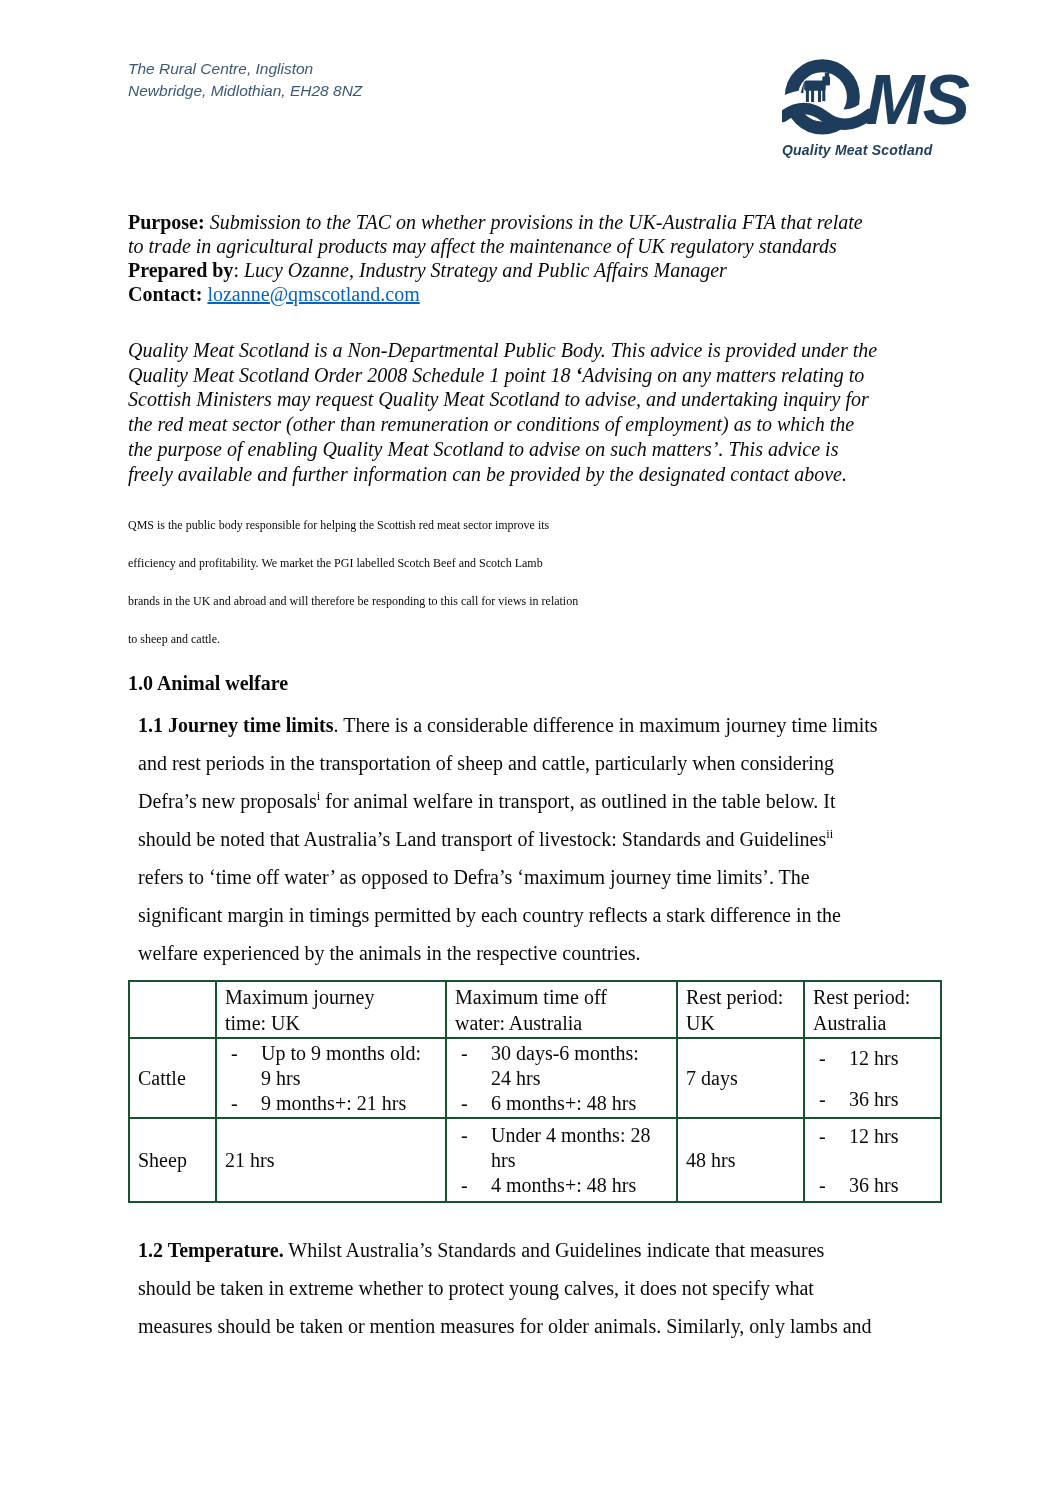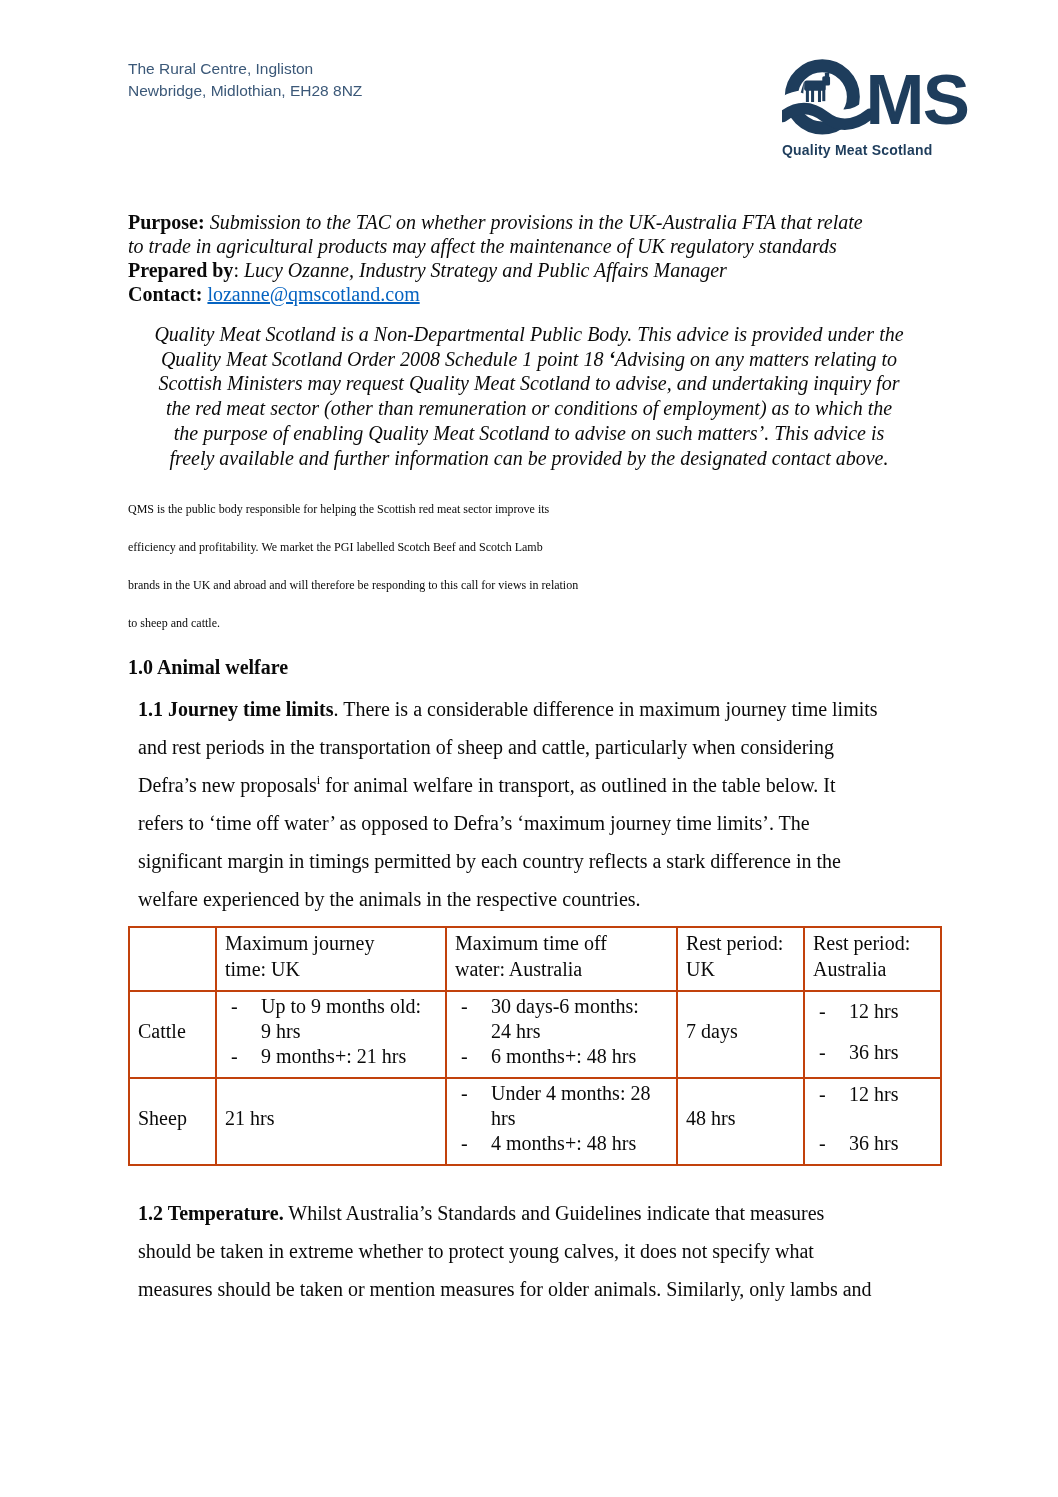--- a/index.html
+++ b/index.html
@@ -1,40 +1,40 @@
 <!DOCTYPE html>
 <html><head>
 <meta charset="utf-8">
 <style>
   html,body{margin:0;padding:0;background:#fff;}
   body{width:1058px;min-height:1497px;font-family:"Liberation Serif",serif;color:#0a0a0a;}
   .page{padding:0 128px 40px 128px;box-sizing:border-box;width:1058px;}
   
-  .hdr{display:flex;justify-content:space-between;align-items:flex-start;padding-top:58px;}
+  .hdr{display:flex;justify-content:space-between;align-items:flex-start;padding-top:58px;font-style:italic;}
   .addr{font-family:"Liberation Sans",sans-serif;color:#3b5878;font-size:15.5px;line-height:22px;}
   .addr .grp{margin-bottom:10px;}
   .logo{width:204px;margin-right:-56px;}
   .logo svg{display:block;}
   .tagline{font-family:"Liberation Sans",sans-serif;font-weight:bold;color:#1e3d5c;font-size:14px;letter-spacing:.2px;margin-top:2px;white-space:nowrap;}
   
   .tline{white-space:nowrap;}
   .meta{margin-top:52px;font-size:20px;line-height:24px;}
-  .disc{margin-top:16px;font-size:20px;line-height:24.7px;text-align:center;}
+  .disc{margin-top:32px;font-size:20px;line-height:24.7px;}
   .intro{margin-top:20px;font-size:12px;line-height:38px;}
   .h1{margin-top:12px;font-size:20px;line-height:26px;font-weight:bold;}
   .para{font-size:20px;line-height:38px;}
   .s11{margin-top:10px;padding-left:10px;}
   .s12{margin-top:28px;padding-left:10px;}
   .b{font-weight:bold;}
   .i{font-style:italic;}
   .sup{font-size:.62em;vertical-align:super;line-height:0;}
   .link{color:#0563C1;text-decoration:underline;cursor:pointer;}
   
   table.jt{border-collapse:collapse;margin-top:8px;table-layout:fixed;font-size:20px;}
-  .jt th,.jt td{border:2px solid #c2410c;padding:2px 14px 8px 8px;text-align:left;font-weight:normal;vertical-align:middle;box-sizing:border-box;}
+  .jt th,.jt td{border:2px solid #14532d;padding:2px 14px 1px 8px;text-align:left;font-weight:normal;vertical-align:middle;box-sizing:border-box;}
   .jt th{vertical-align:top;line-height:26px;}
   .cellflex{display:flex;flex-direction:column;justify-content:space-between;}
   .bitem{display:grid;grid-template-columns:36px 1fr;line-height:25px;}
   .dash{padding-left:6px;}
   .ctext{line-height:25px;}
 </style>
 </head>
 <body>
 
 <div class="page">
@@ -92,20 +92,21 @@
       <div class="tline"><span class="">brands in the UK and abroad and will therefore be responding to this call for views in relation</span></div>
       <div class="tline"><span class="">to sheep and cattle.</span></div>
     </div>
 
   <div class="h1">1.0 Animal welfare</div>
 
   <div class="para s11">
       <div class="tline"><span class="b">1.1 Journey time limits</span><span class="">. There is a considerable difference in maximum journey time limits</span></div>
       <div class="tline"><span class="">and rest periods in the transportation of sheep and cattle, particularly when considering</span></div>
       <div class="tline"><span class="">Defra’s new proposals</span><span class="sup">i</span><span class=""> for animal welfare in transport, as outlined in the table below. It</span></div>
+      <div class="tline"><span class="">should be noted that Australia’s Land transport of livestock: Standards and Guidelines</span><span class="sup">ii</span></div>
       <div class="tline"><span class="">refers to ‘time off water’ as opposed to Defra’s ‘maximum journey time limits’. The</span></div>
       <div class="tline"><span class="">significant margin in timings permitted by each country reflects a stark difference in the</span></div>
       <div class="tline"><span class="">welfare experienced by the animals in the respective countries.</span></div>
     </div>
 
   <table class="jt" style="width: 812px;">
       <colgroup>
         <col style="width: 87px;">
         <col style="width: 230px;">
         <col style="width: 231px;">

